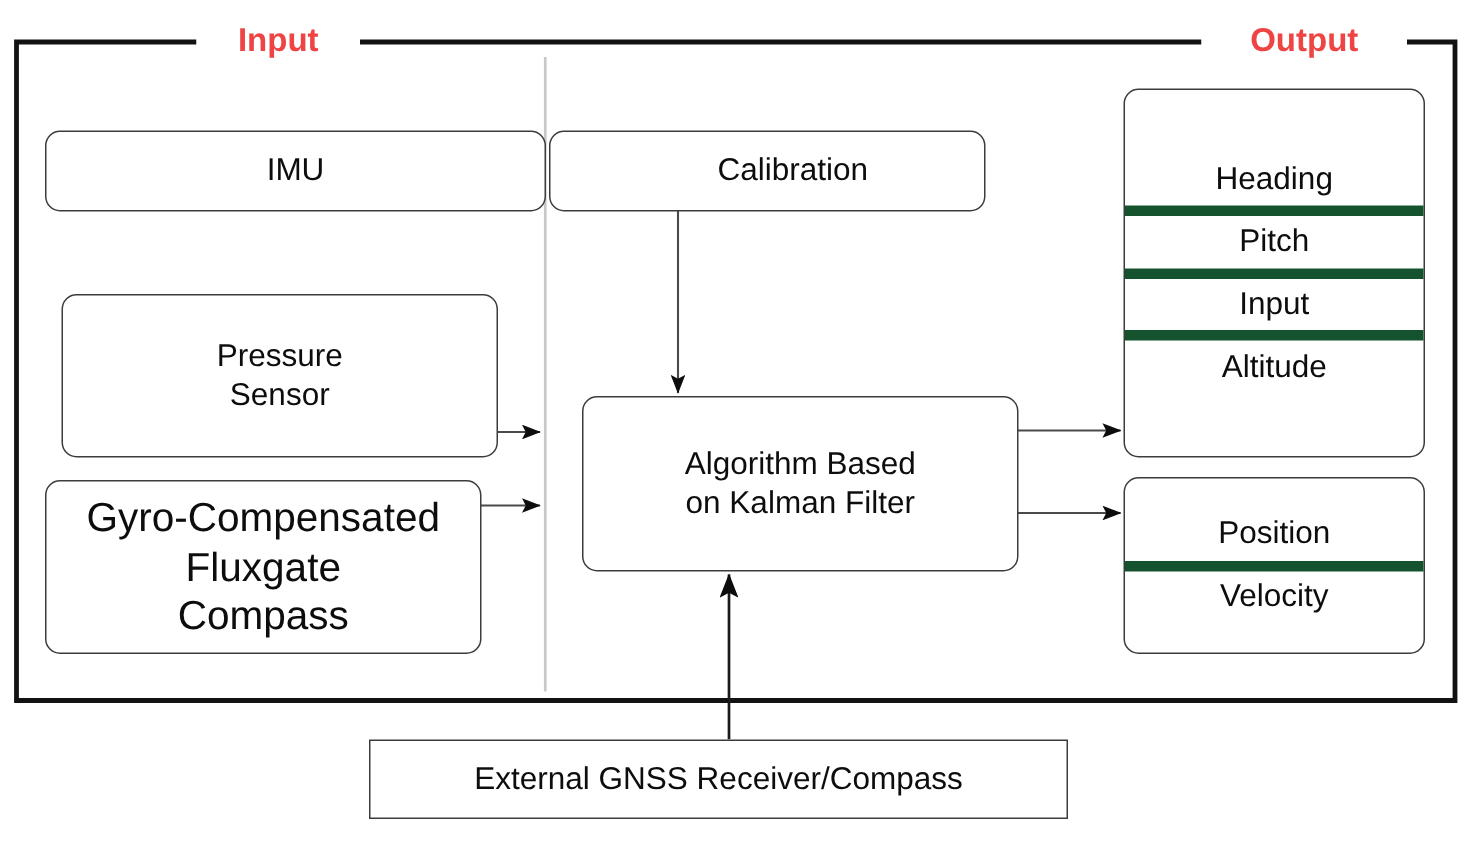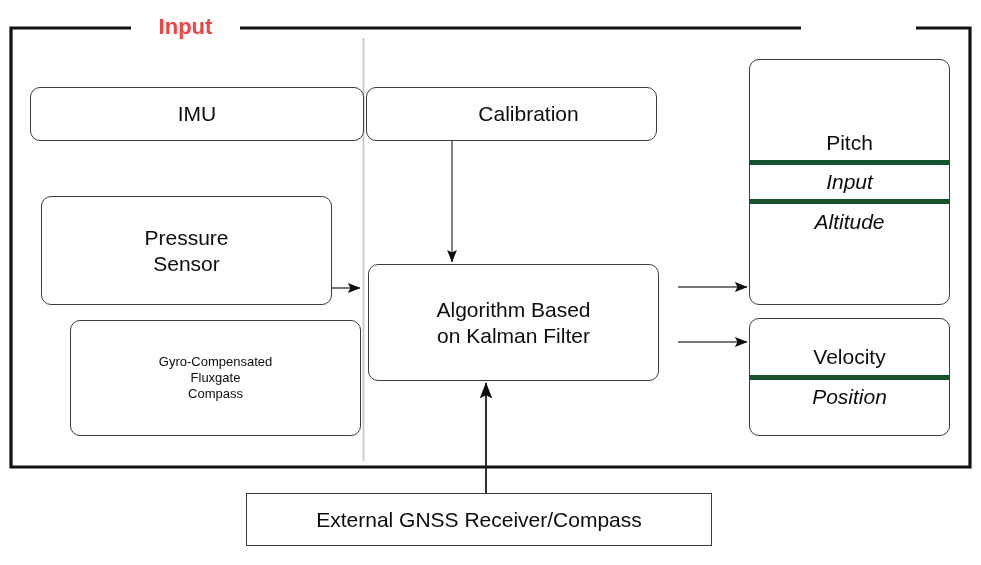--- a/index.html
+++ b/index.html
@@ -60,22 +60,21 @@
     justify-content: center;
     padding: 7px 0;
   }
   .stack-item {
     width: 100%;
     text-align: center;
     padding: 4.5px 0;
     color: #0d0d0d;
   }
   .stack-item + .stack-item {
-    border-top: 5px solid #14532d;
-    font-style: italic;
+    border-top: 7px solid #14532d;
   }
 </style>
 </head>
 <body>
 
 <div id="canvas">
 
   <svg class="svg-layer" viewBox="0 0 981 565" width="981" height="565">
     <defs>
       <marker id="arrowhead" markerWidth="9" markerHeight="7" refX="8.6" refY="3.5" orient="auto" markerUnits="strokeWidth">
@@ -100,49 +99,51 @@
 
     <g stroke="#4a4a4a" stroke-width="1.4" fill="none" marker-end="url(#arrowhead)">
       <path d="M678,287 L747,287"></path>
       <path d="M678,342 L747,342"></path>
     </g>
 
     <path d="M486,493 L486,383" stroke="#1a1a1a" stroke-width="1.8" fill="none" marker-end="url(#arrowhead)"></path>
   </svg>
 
   <div class="frame-label" style="left:131px; top:16px; width:87px; text-align:center; font-size:22px;">Input</div>
+  <div class="frame-label" style="left:801px; top:16px; width:115px; text-align:center; font-size:22px;">Output</div>
 
   <div class="node" style="left:30px; top:87px; width:334px; height:54px; font-size:21px;">
     <span class="node-label">IMU</span>
   </div>
 
   <div class="node" style="left:30px; top:196px; width:291px; height:109px; font-size:21px;margin-left:11px;">
     <span class="node-label">Pressure<br>Sensor</span>
   </div>
 
-  <div class="node" style="left:30px; top:320px; width:291px; height:116px; font-size:13px;margin-left:40px;">
+  <div class="node" style="left:30px; top:320px; width:291px; height:116px; font-size:27px;">
     <span class="node-label">Gyro-Compensated<br>Fluxgate<br>Compass</span>
   </div>
 
   <div class="node" style="left:366px; top:87px; width:291px; height:54px; font-size:21px;padding-left:34px;">
     <span class="node-label">Calibration</span>
   </div>
 
-  <div class="node" style="left:368px; top:264px; width:291px; height:117px; font-size:21px;">
+  <div class="node" style="left:388px; top:264px; width:291px; height:117px; font-size:21px;">
     <span class="node-label">Algorithm Based<br>on Kalman Filter</span>
   </div>
 
   <div class="node stack" style="left:749px; top:59px; width:201px; height:246px; font-size:21px;">
+    <div class="stack-item">Heading</div>
     <div class="stack-item">Pitch</div>
     <div class="stack-item">Input</div>
     <div class="stack-item">Altitude</div>
   </div>
 
   <div class="node stack" style="left:749px; top:318px; width:201px; height:118px; font-size:21px;">
+    <div class="stack-item">Position</div>
     <div class="stack-item">Velocity</div>
-    <div class="stack-item">Position</div>
   </div>
 
   <div class="node sharp" style="left:246px; top:493px; width:466px; height:53px; font-size:21px;align-items:flex-end;">
     <span class="node-label">External GNSS Receiver/Compass</span>
   </div>
 
 </div>
 
 </body></html>

